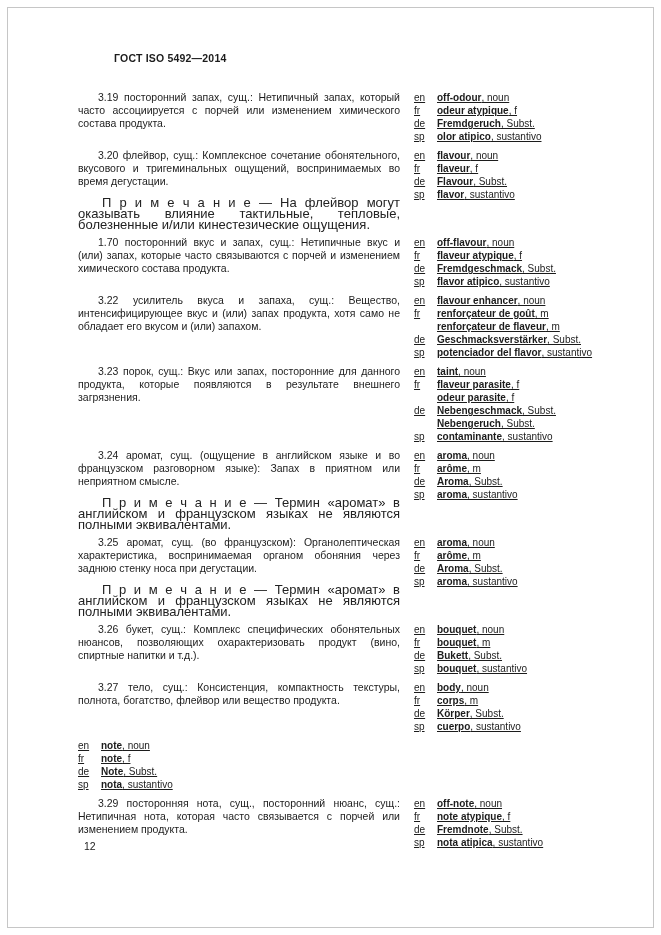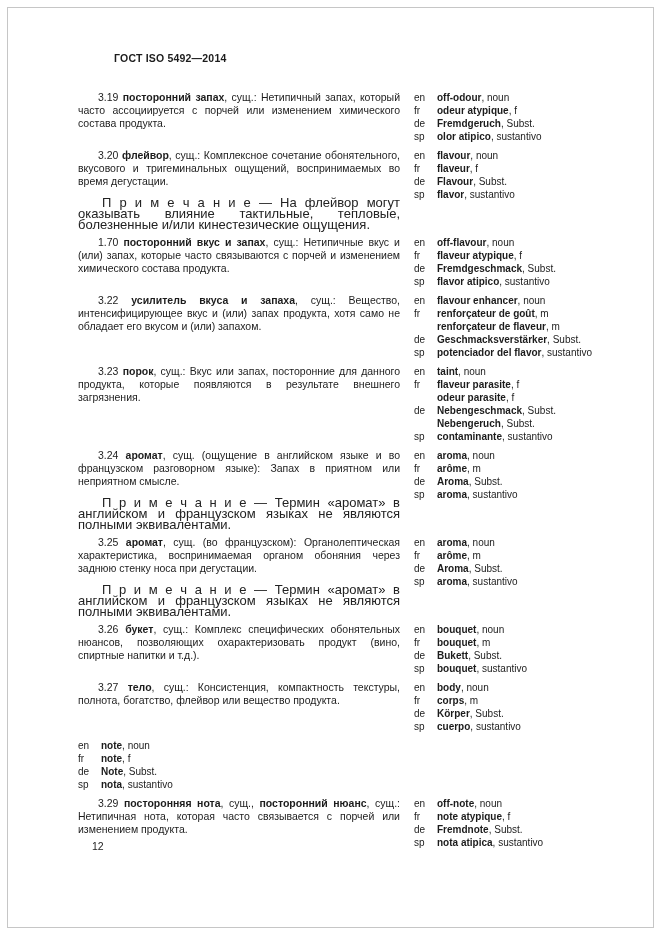--- a/index.html
+++ b/index.html
@@ -6,27 +6,27 @@
   html,body { background:#ffffff; }
   body { font-family:"Liberation Sans", sans-serif; color:#1c1c1c; }
   .page { position:relative; width:661px; height:935px; background:#ffffff; overflow:hidden; }
   .frame { position:absolute; left:7px; top:7px; right:7px; bottom:7px; border:1px solid #c6c6c6; }
   .header { position:absolute; left:78px; top:52px; font-size:10.5px; font-weight:bold; letter-spacing:0.2px;padding-left:36px; }
   .content { position:absolute; left:78px; top:91px; width:517px; }
   .entry { display:flex; gap:14px; margin-bottom:6px; }
   .left { width:322px; }
   .right { width:181px; }
   .def { font-size:10.5px; line-height:13px; text-align:justify; text-indent:20px; }
-  .def b { font-weight:bold; }
+  .def b { font-weight:normal; }
   .note { font-size:13px; line-height:11px; text-align:justify; text-indent:24px; margin-top:9px; color:#222; }
-  .tr-line { display:flex; font-size:10px; line-height:13px; }
+  .tr-line { display:flex; font-size:10px; line-height:13px;text-decoration:underline; }
   .lang { width:23px; flex:0 0 23px; }
   .tr-text { flex:1; }
   .tr-text b { font-weight:bold;margin-top:28px; }
-  .page-number { position:absolute; left:92px; top:840px; font-size:10.5px; }
+  .page-number { position:absolute; left:84px; top:840px; font-size:10.5px; }
 </style>
 </head>
 <body>
 
 <div class="page">
   <div class="frame"></div>
   <div class="header">ГОСТ ISO 5492—2014</div>
   <div class="content" id="entries">
       <div class="entry">
         <div class="left">

